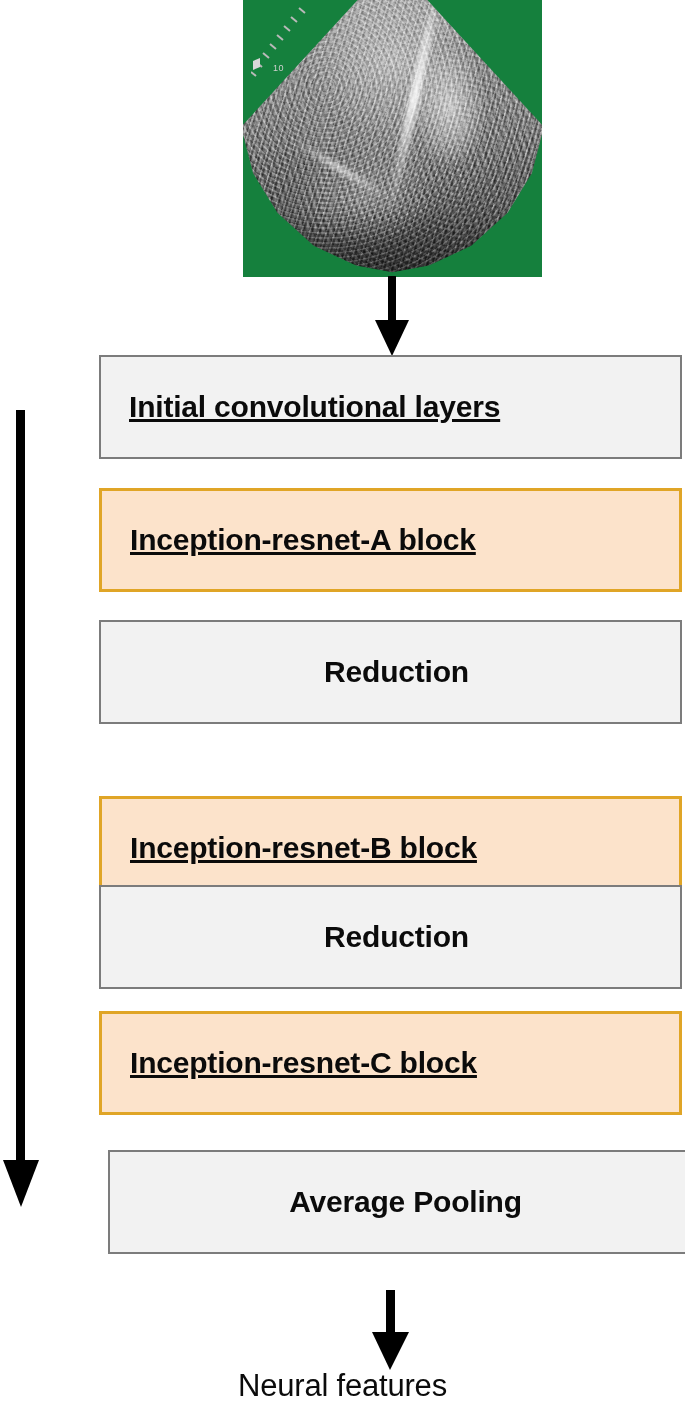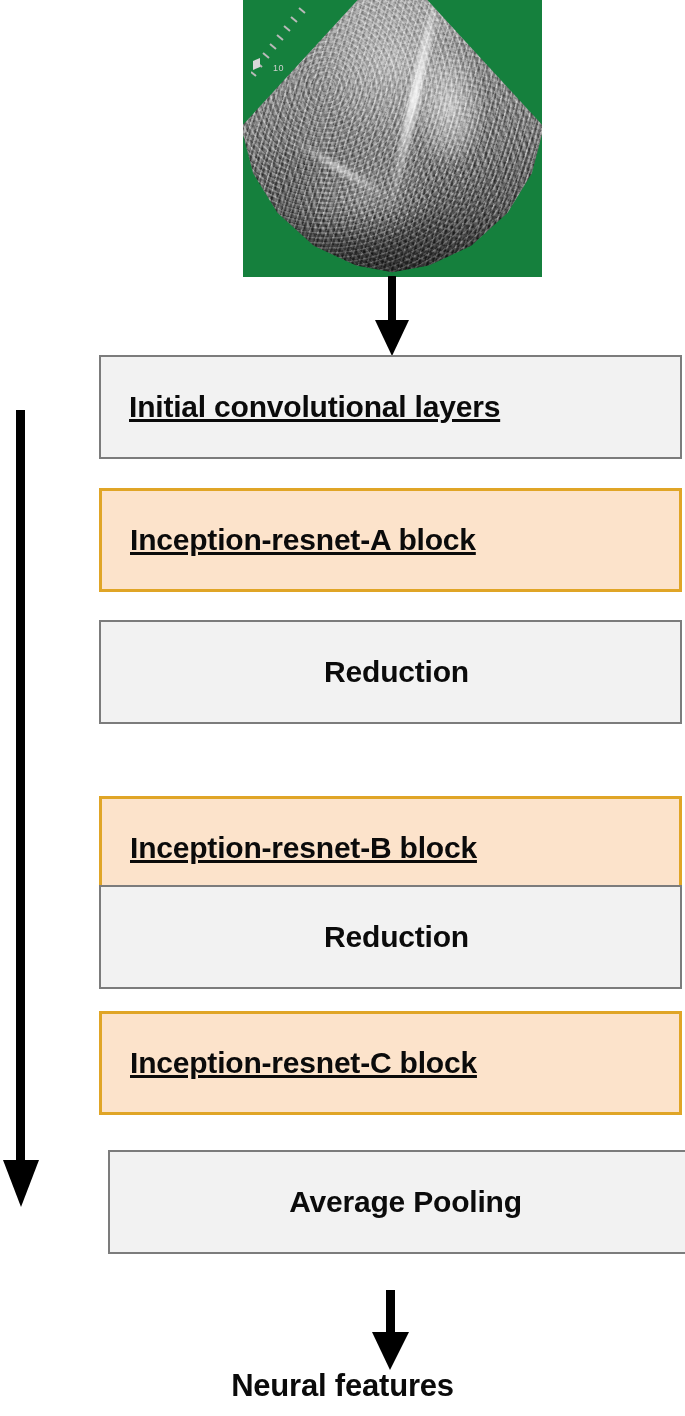--- a/index.html
+++ b/index.html
@@ -138,21 +138,21 @@
   .arrow-svg { position: absolute; }
 
   
   .caption {
     position: absolute;
     left: 0;
     top: 1368px;
     width: 685px;
     text-align: center;
     font-size: 31px;
-    font-weight: bold;
+    font-weight: normal;
     color: #0b0b0b;
     letter-spacing: -0.2px;
   }
 </style>
 </head>
 <body>
 
 <div id="canvas">
 
   <div class="us-wrap">

